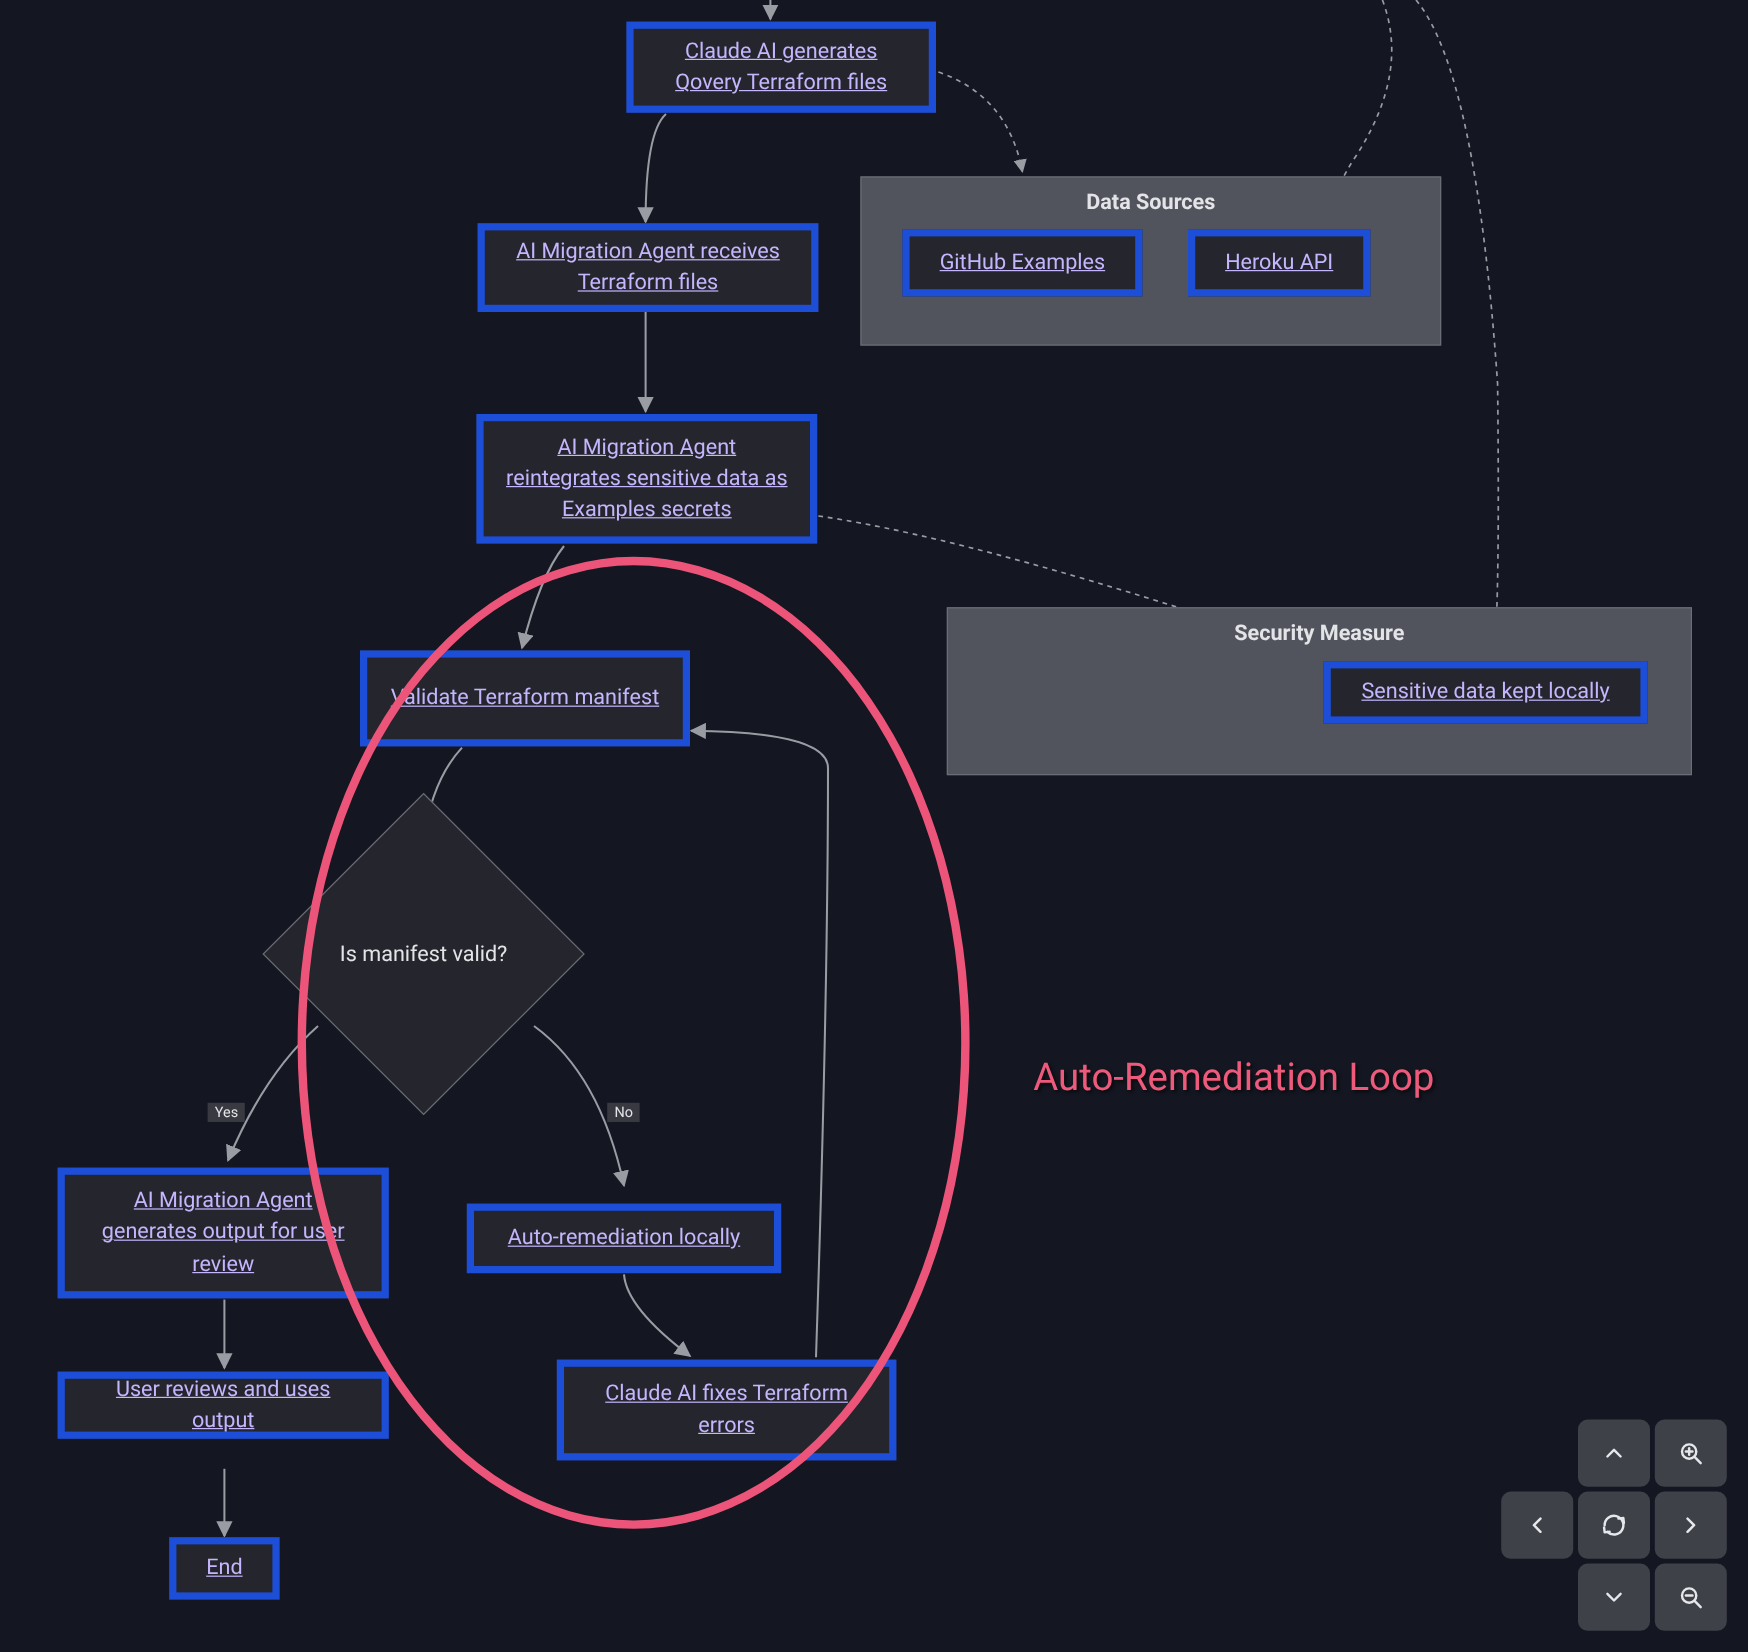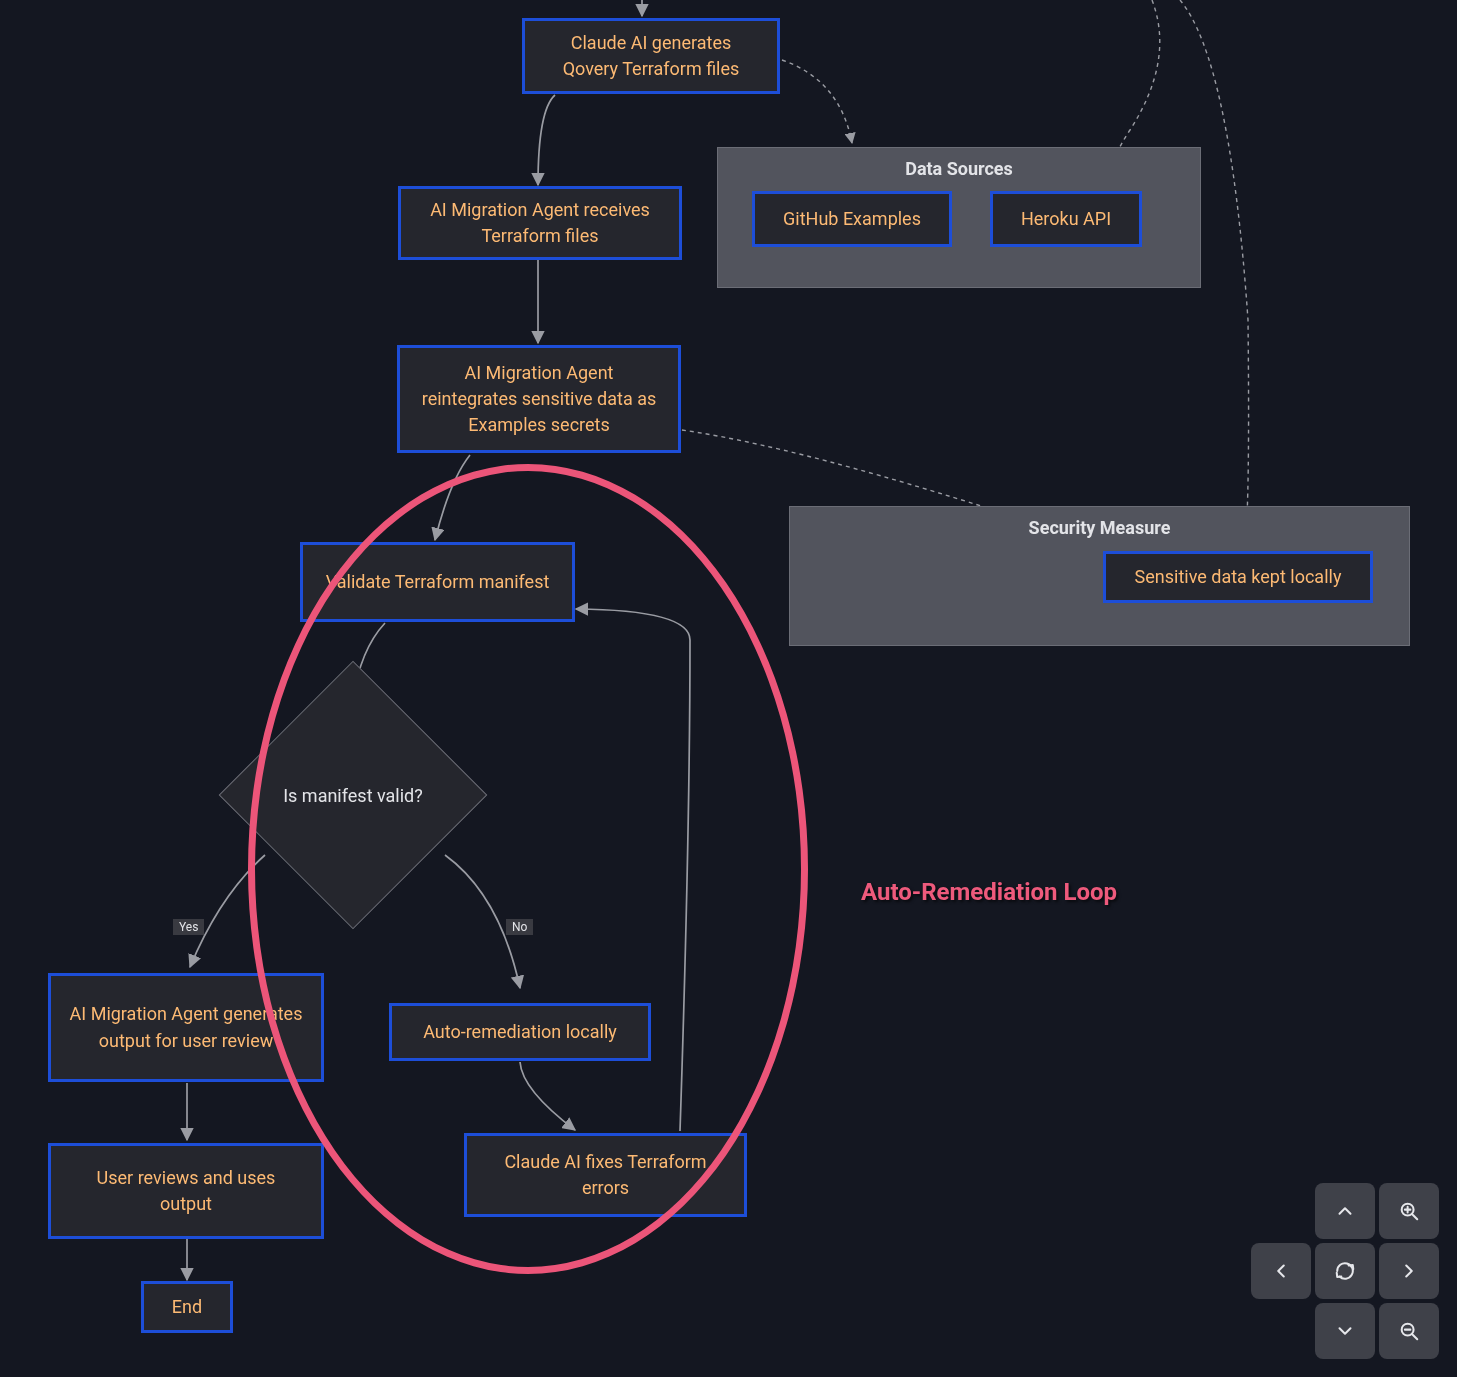--- a/index.html
+++ b/index.html
@@ -6,27 +6,28 @@
   body{
     background:#141721;
     font-family:-apple-system,BlinkMacSystemFont,"Segoe UI",Roboto,sans-serif;
     width:1457px;height:1377px;
     position:relative;overflow:hidden;
     color:#d9dbe0;
   }
   .node{
     position:absolute;
     background:#25262d;
-    border:3px solid #1d4ed8;
+    border:6px solid #1d4ed8;
     display:flex;align-items:center;justify-content:center;
     text-align:center;
     font-size:18px;
     line-height:1.45;
-    color:#fdba74;
+    color:#c4b5fd;
     padding:12px 18px;
+    text-decoration:underline;
   }
   .diamond{
     position:absolute;
     width:190px;height:190px;
     transform:rotate(45deg);
     background:#25262d;
     border:1px solid #6b6d76;
   }
   .diamond span{
     position:absolute;inset:0;
@@ -44,21 +45,21 @@
     text-align:center;
     font-size:18px;font-weight:700;color:#e3e4e8;
   }
   .ellipse{
     position:absolute;
     border:7px solid #ec5579;
     border-radius:50%;
   }
   .big-label{
     position:absolute;
-    font-size:24px;font-weight:700;
+    font-size:32px;font-weight:400;
     color:#ee5a7c;
     text-shadow:2px 2px 3px rgba(0,0,0,.6);
     white-space:nowrap;
   }
   .edge-label{
     position:absolute;
     font-size:12px;color:#e3e4e8;
     background:#393a41;
     padding:1px 6px;
   }
@@ -141,21 +142,21 @@
 <div class="diamond" style="left:258px;top:700px">
   <span>Is manifest valid?</span>
 </div>
 
 <div class="node" style="left:48px;top:973px;width:276px;height:109px">
   <span>AI Migration Agent generates output for user review</span>
 </div>
 <div class="node" style="left:389px;top:1003px;width:262px;height:58px">
   <span>Auto-remediation locally</span>
 </div>
-<div class="node" style="left:48px;top:1143px;width:276px;height:96px">
+<div class="node" style="left:48px;top:1143px;width:276px;height:56px">
   <span>User reviews and uses output</span>
 </div>
 <div class="node" style="left:464px;top:1133px;width:283px;height:84px">
   <span>Claude AI fixes Terraform errors</span>
 </div>
 <div class="node" style="left:141px;top:1281px;width:92px;height:52px">
   <span>End</span>
 </div>
 <div class="node" style="left:752px;top:191px;width:200px;height:56px">
   <span>GitHub Examples</span>

